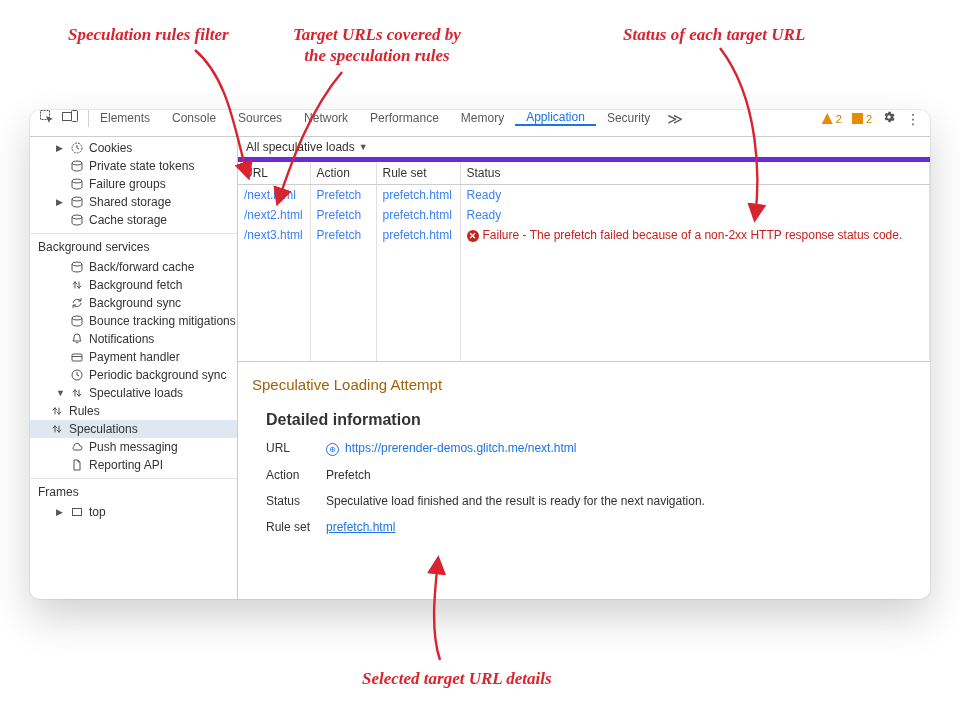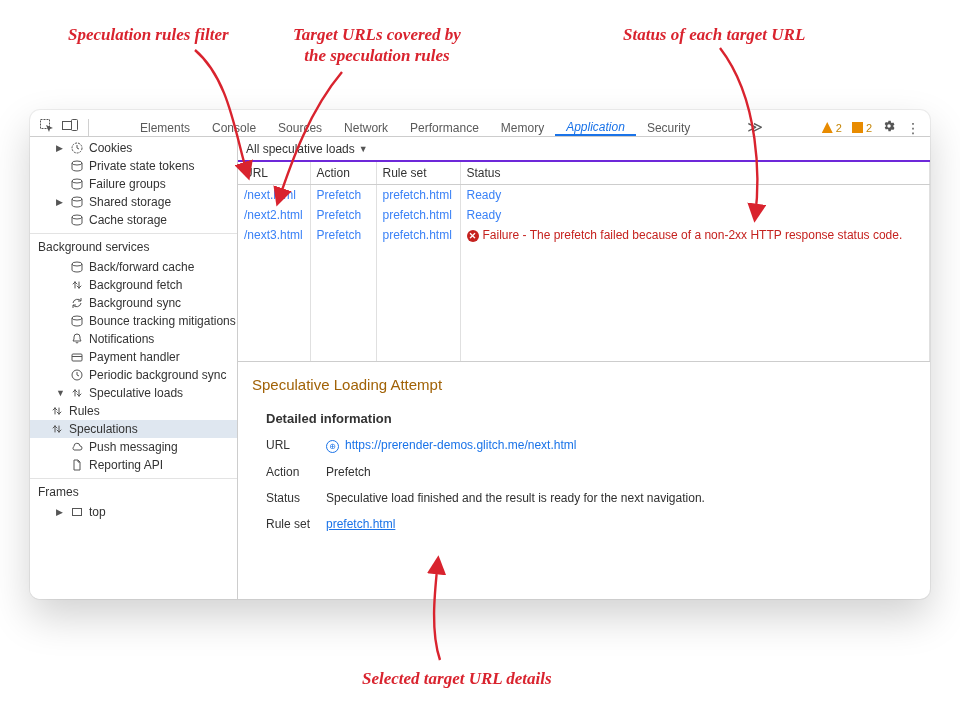--- a/index.html
+++ b/index.html
@@ -67,33 +67,32 @@
   .dot.green { background:#28c840; border:1px solid #1fa633;}
   .title {
     position:absolute; left:0; right:0; text-align:center;
     font-size: 13px; font-weight: 600; color:#4a4a4a;
   }
 
   .toolbar {
     height: 27px;
     border-bottom: 1px solid #cdcdcd;
     display:flex;
-    align-items:flex-end;
+    align-items:flex-start;
     font-size:12px;
     color:#5a5a5a;
-    gap:40px;
   }
   .toolbar .tool-icons { display:flex; align-items:center; padding:0 10px; gap:8px; border-right:1px solid #d0d0d0;}
   .toolbar .tabs { display:flex; }
   .toolbar .tab {
     padding: 0 11px;
     display:flex; align-items:center;
     cursor:pointer;
   }
-  .toolbar .tab.active { color:#1a73e8; border-bottom:2px solid #1a73e8;font-style:italic; }
+  .toolbar .tab.active { color:#1a73e8; border-bottom:2px solid #1a73e8; }
   .toolbar .right { margin-left:auto; display:flex; align-items:center; gap:10px; padding-right:10px; color:#666;}
   .badge { display:inline-flex; align-items:center; gap:3px; font-size:11px;}
   .badge.warn { color:#c58505;}
   .badge.info { color:#c58505;}
   .warn-icon{width:11px;height:11px;background:#e88b00;clip-path:polygon(50% 0,100% 100%,0 100%);}
   .info-icon{width:11px;height:11px;background:#e88b00;}
   .gear, .kebab { color:#555; font-size:14px;}
 
   .body {
     flex:1;
@@ -130,21 +129,21 @@
   .ic { width:14px; display:inline-flex; justify-content:center; color:#555; font-size:12px;}
 
   .main {
     flex:1;
     display:flex;
     flex-direction:column;
     min-width:0;
   }
   .filterbar {
     height:25px;
-    border-bottom:2px solid #6d28d9;
+    border-bottom:5px solid #6d28d9;
     display:flex;
     align-items:center;
     padding:0 8px;
     font-size:12px;
     color:#333;
   }
   .filterbar .dd { display:flex; align-items:center; gap:4px; cursor:pointer;}
   .table-wrap {
     height:200px;
     border-bottom:1px solid #cdcdcd;
@@ -176,21 +175,21 @@
     font-size:9px; margin-right:4px; font-weight:700;
   }
   .table-wrap .spacer td { border-right:1px solid #e0e0e0; }
 
   .detail {
     flex:1;
     padding: 14px 14px;
     overflow:auto;
   }
   .detail h2 { font-size:15px; font-weight:500; color:#a16207; margin-bottom:18px;}
-  .detail .sub { font-weight:700; font-size:13px; margin: 0 0 12px 14px;}
+  .detail .sub { font-weight:700; font-size:16px; margin: 0 0 12px 14px;}
   .kv { display:grid; grid-template-columns: 60px 1fr; row-gap:12px; margin-left:14px;}
   .kv .k { color:#333; }
   .kv .v { color:#303030; }
   .kv .v.link { color:#1a73e8; }
   .link-icon {
     display:inline-flex; width:13px;height:13px;border:1.3px solid #1a73e8;border-radius:50%;
     align-items:center;justify-content:center;font-size:8px;color:#1a73e8;margin-right:6px;
   }
   .uline { text-decoration:underline; }
 

